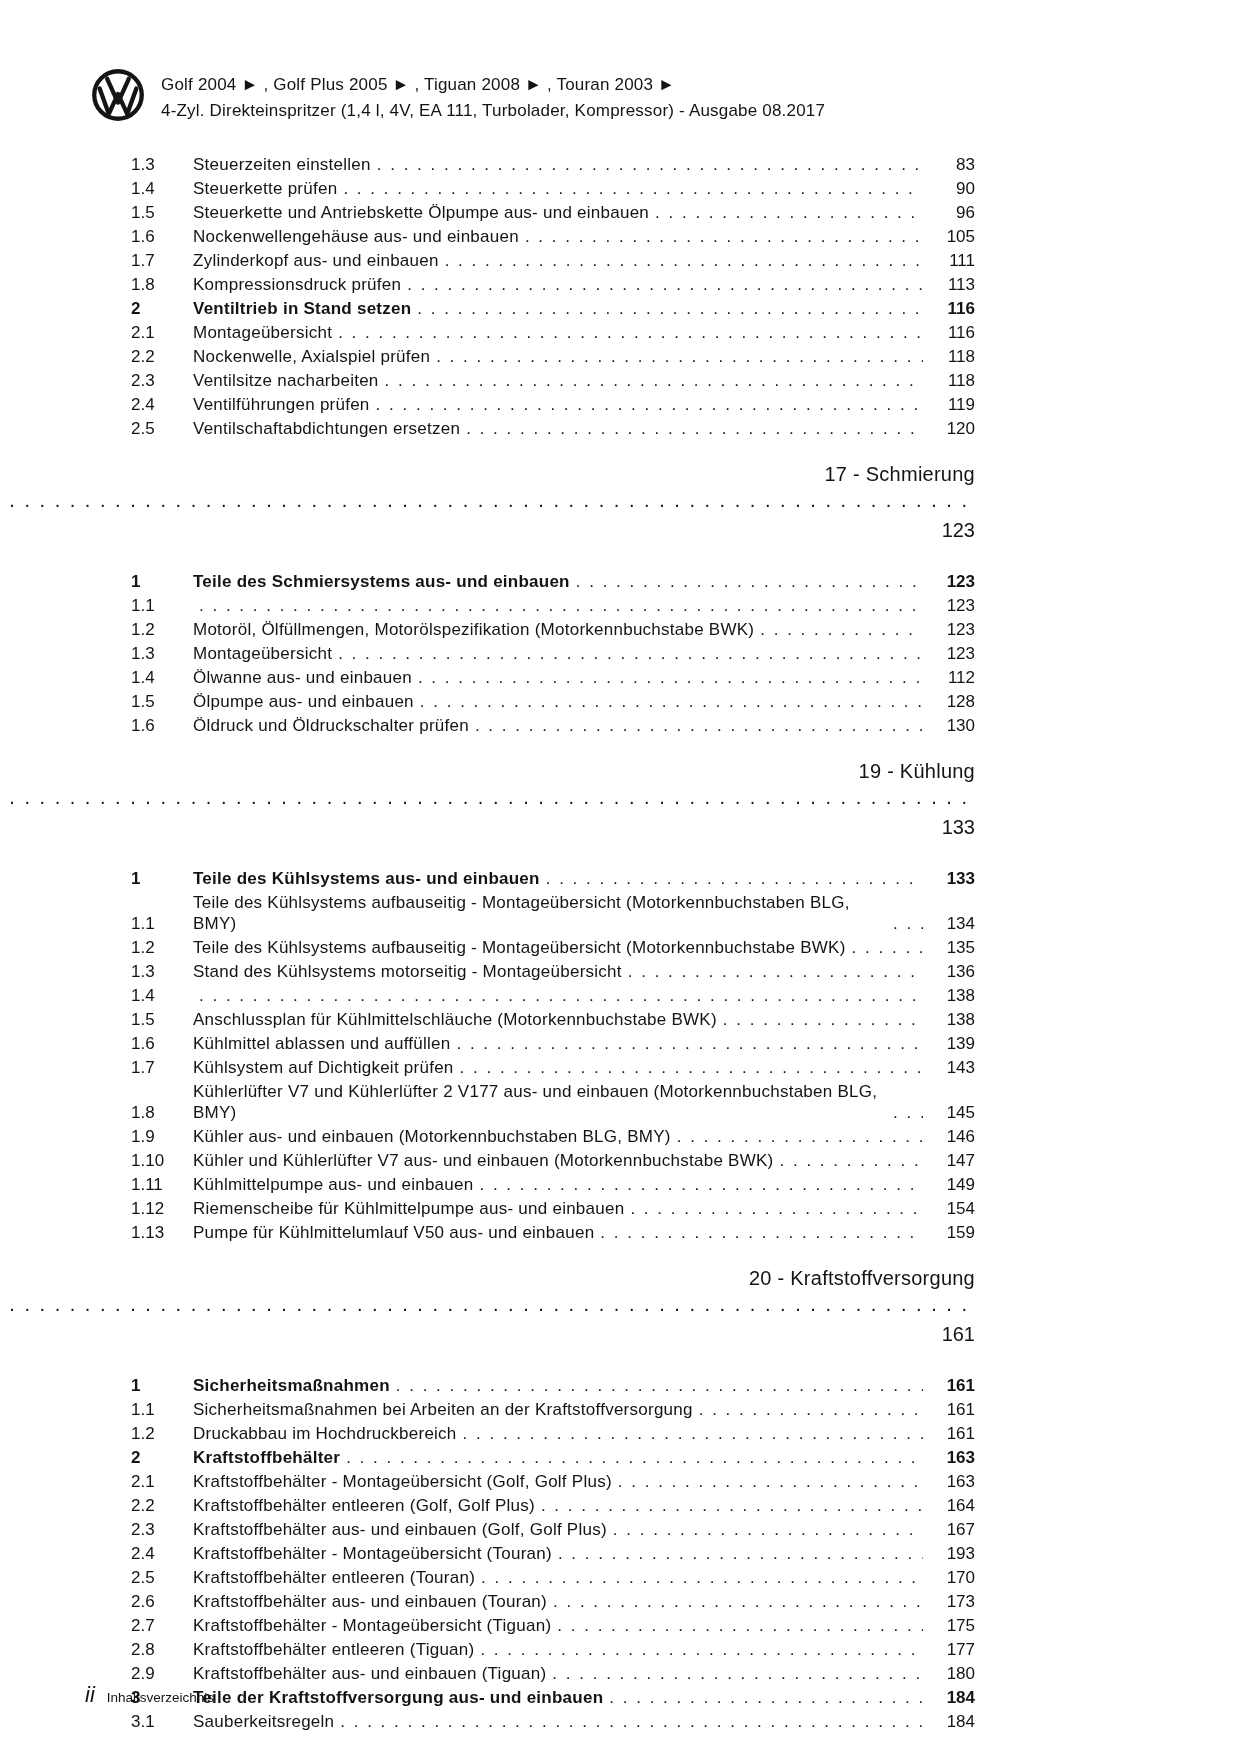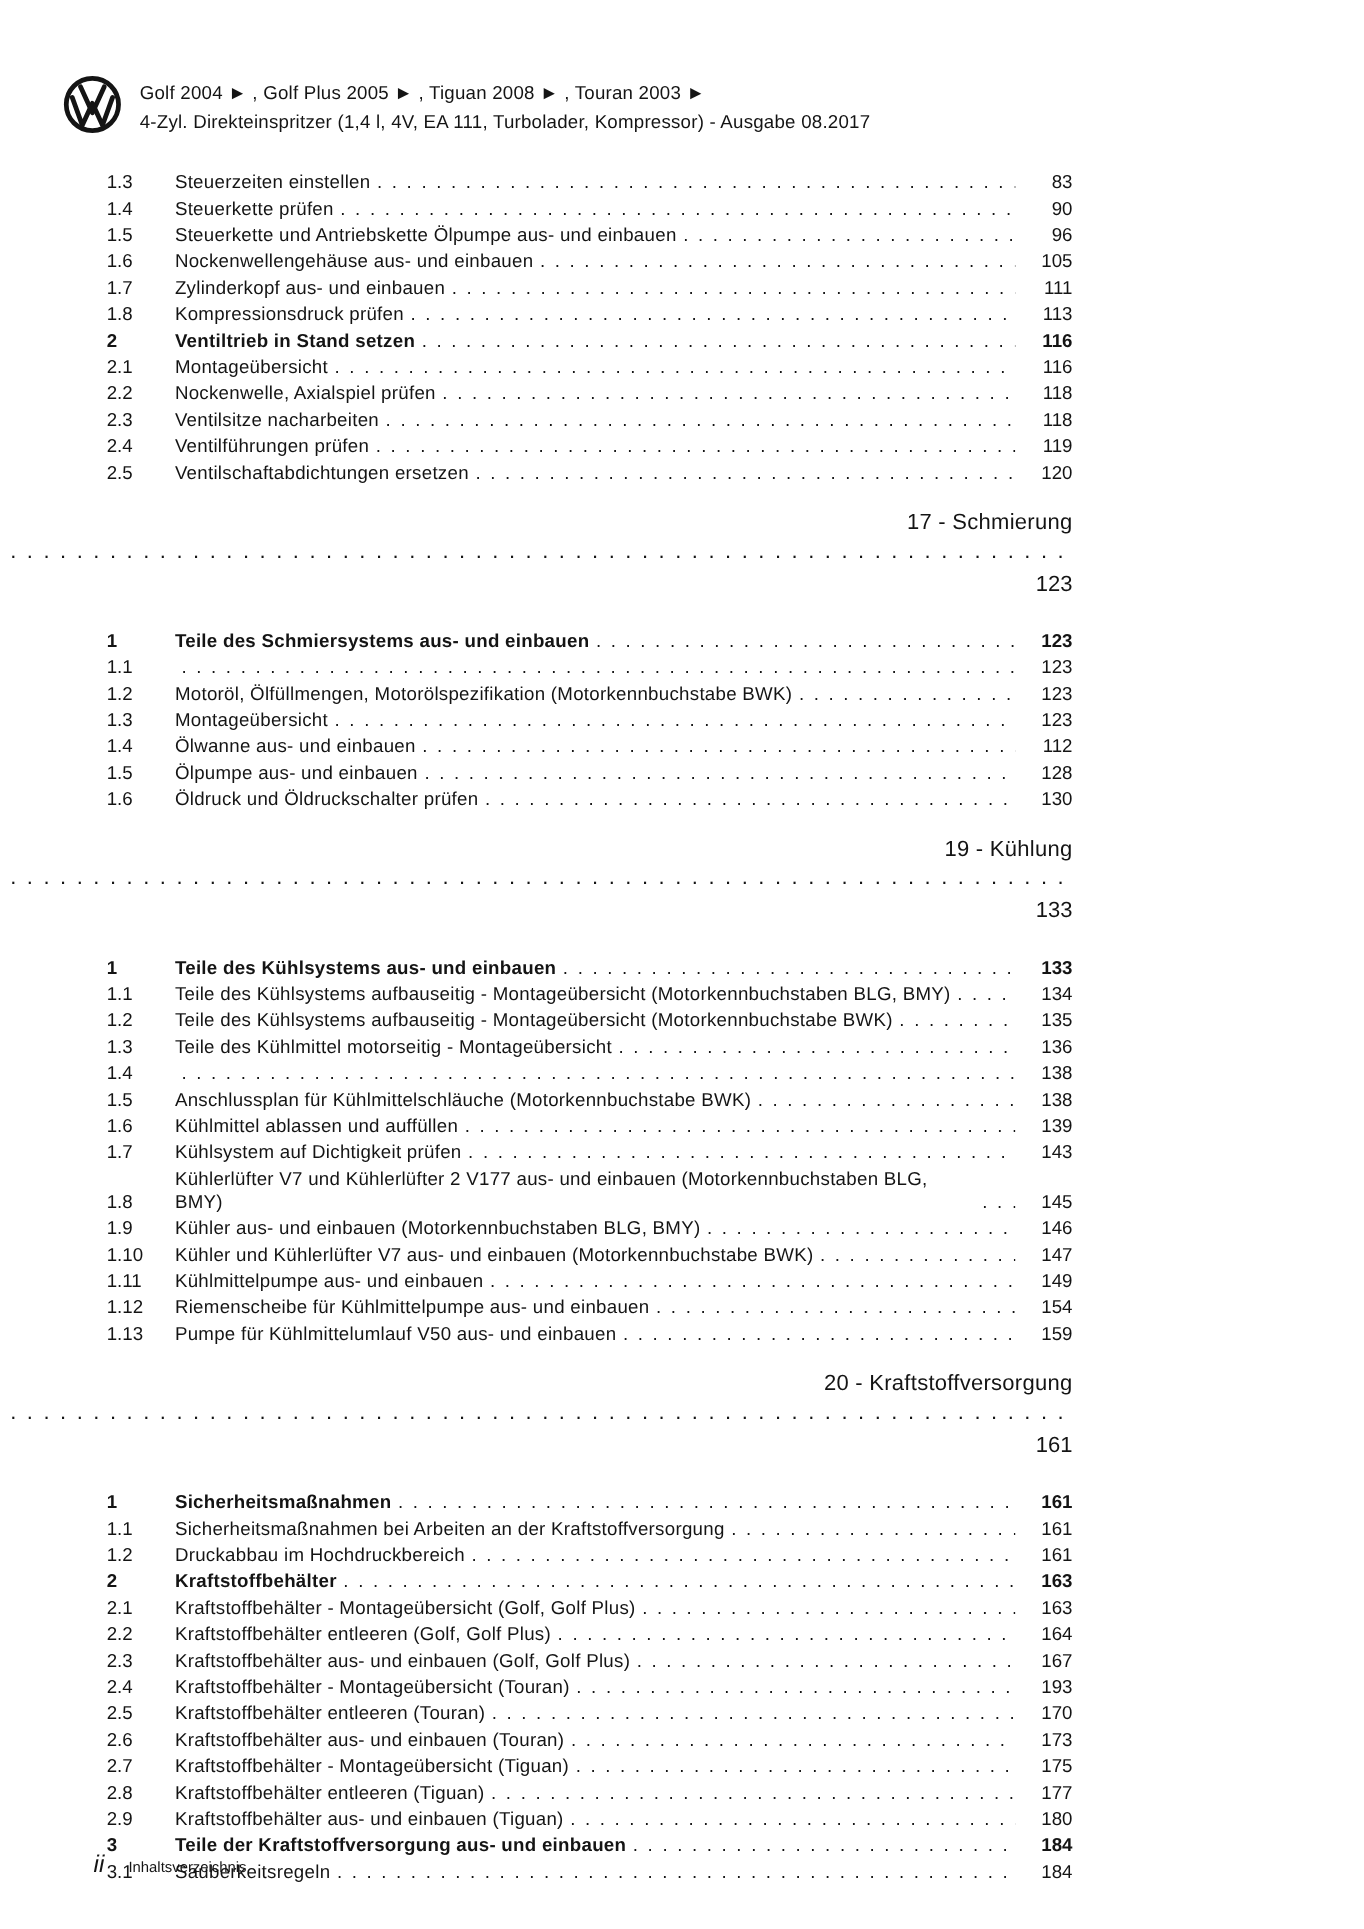--- a/index.html
+++ b/index.html
@@ -7,21 +7,21 @@
     width: 1240px; height: 1754px;
     background: #ffffff; color: #141414;
     font-family: "Liberation Sans", "DejaVu Sans", sans-serif;
     overflow: hidden;
   }
   * { box-sizing: border-box; }
 
   .page {
     position: relative;
     width: 1240px; height: 1754px;
-    padding: 72px 265px 0 57px;
+    padding: 72px 265px 0 91px;
   }
 
   
   .doc-header { display: flex; align-items: flex-start; gap: 16px; }
   .vw-logo { flex: 0 0 auto; margin-top: -4px; }
   .header-text { font-size: 17px; line-height: 26px; letter-spacing: 0.2px; }
 
   
   .toc { margin-top: 28px; }
   .toc-row {
@@ -42,21 +42,21 @@
   .toc-row.bold .toc-title,
   .toc-row.bold .toc-page { font-weight: bold; }
   .toc-row.chapter {
     font-size: 20px; line-height: 26px;
     margin-top: 22px; margin-bottom: 8px; flex-direction: column;
   }
 
   
   .doc-footer {
     position: absolute; left: 85px; bottom: 46px;
-    display: flex; align-items: baseline; gap: 22px;
+    display: flex; align-items: baseline; gap: 12px;
   }
   .footer-page { font-size: 22px; font-style: italic; }
   .footer-text { font-size: 13.5px; }
 </style>
 </head>
 <body>
 
 <div class="page">
 
   <header class="doc-header">
@@ -210,21 +210,21 @@
         <span class="toc-page">134</span>
       </div>
       <div class="toc-row entry">
         <span class="toc-num">1.2</span>
         <span class="toc-title">Teile des Kühlsystems aufbauseitig - Montageübersicht (Motorkennbuchstabe BWK)</span>
         <span class="toc-dots">. . . . . . . . . . . . . . . . . . . . . . . . . . . . . . . . . . . . . . . . . . . . . . . . . . . . . . . . . . . . . . . . . . . . . . . . . . . . . . . . . . . . . . . . . . . . . . . . . . . . . . . . . . . . . . . . . . . . . . . . . . . . . . . . . . . . . . . . . . . . . . . . . . . . . . . . . . . . . . . . . . . . . . . . . . . . . . . . . . . . . . . . . . . . . . . . . . . . . . . . . . . . . . . . . . . . . . . . . . . . . . . . . . . . . . . . . . . . . . . . . . . . . . . . . . . . . . . . . . . . </span>
         <span class="toc-page">135</span>
       </div>
       <div class="toc-row entry">
         <span class="toc-num">1.3</span>
-        <span class="toc-title">Teile des Kühlmittel motorseitig - Montageübersicht</span>
+        <span class="toc-title">Stand des Kühlsystems motorseitig - Montageübersicht</span>
         <span class="toc-dots">. . . . . . . . . . . . . . . . . . . . . . . . . . . . . . . . . . . . . . . . . . . . . . . . . . . . . . . . . . . . . . . . . . . . . . . . . . . . . . . . . . . . . . . . . . . . . . . . . . . . . . . . . . . . . . . . . . . . . . . . . . . . . . . . . . . . . . . . . . . . . . . . . . . . . . . . . . . . . . . . . . . . . . . . . . . . . . . . . . . . . . . . . . . . . . . . . . . . . . . . . . . . . . . . . . . . . . . . . . . . . . . . . . . . . . . . . . . . . . . . . . . . . . . . . . . . . . . . . . . . </span>
         <span class="toc-page">136</span>
       </div>
       <div class="toc-row entry">
         <span class="toc-num">1.4</span>
         <span class="toc-dots">. . . . . . . . . . . . . . . . . . . . . . . . . . . . . . . . . . . . . . . . . . . . . . . . . . . . . . . . . . . . . . . . . . . . . . . . . . . . . . . . . . . . . . . . . . . . . . . . . . . . . . . . . . . . . . . . . . . . . . . . . . . . . . . . . . . . . . . . . . . . . . . . . . . . . . . . . . . . . . . . . . . . . . . . . . . . . . . . . . . . . . . . . . . . . . . . . . . . . . . . . . . . . . . . . . . . . . . . . . . . . . . . . . . . . . . . . . . . . . . . . . . . . . . . . . . . . . . . . . . . </span>
         <span class="toc-page">138</span>
       </div>
       <div class="toc-row entry">
         <span class="toc-num">1.5</span>

